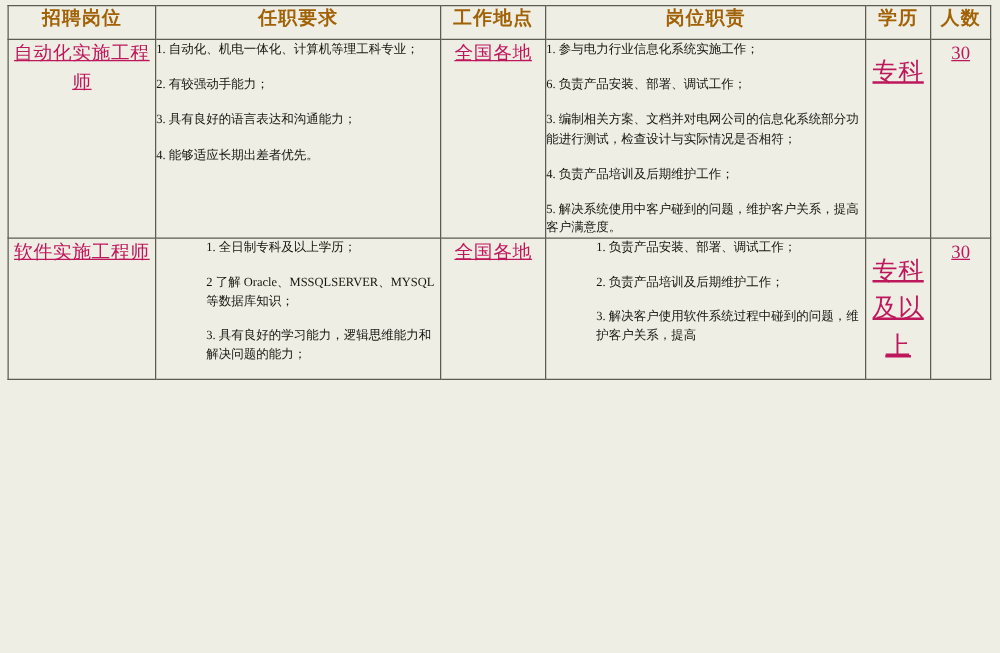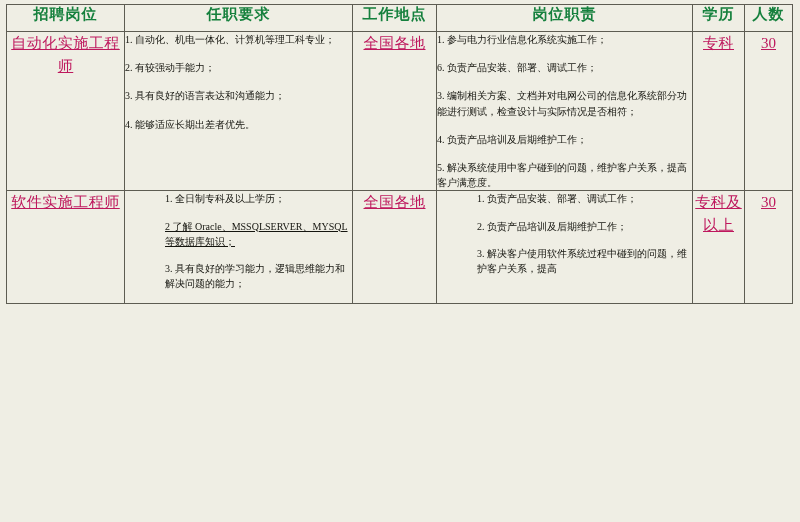--- a/index.html
+++ b/index.html
@@ -31,21 +31,21 @@
     border: 1px solid #5d5c52;
     vertical-align: top;
     padding: 0;
     background: #efeee4;
   }
   thead th {
     text-align: center;
     vertical-align: middle;
     font-weight: bold;
     font-size: 15px;
-    color: #15803d;
+    color: #a16207;
     height: 26px;
     letter-spacing: 1px;
     padding: 2px 0 3px 0;
   }
   .c-pos   { width: 118px; }
   .c-req   { width: 228px; }
   .c-loc   { width: 84px; }
   .c-duty  { width: 256px; }
   .c-edu   { width: 52px; }
   .c-num   { width: 48px; }
@@ -76,30 +76,30 @@
     font-size: 15px;
     line-height: 1.55;
     letter-spacing: 0.5px;
   }
   .loc-text {
     font-size: 15px;
     line-height: 1.5;
     letter-spacing: 0.5px;
   }
   .edu-text {
-    font-size: 15px;
+    font-size: 20px;
     line-height: 1.5;
     letter-spacing: 0.5px;
+    margin-top: 11px;
   }
   .num-text {
     font-size: 15px;
   }
   .mono-latin {
     font-family: "Liberation Serif", "DejaVu Serif", serif;
-    text-decoration: underline;
   }
   .row2 td.cell-body p { margin-bottom: 12px; margin-left: 40px; }
   .clip-bottom {
     overflow: hidden;
   }
   
   .page-edge {
     position: absolute;
     top: 0;
     right: 0;

